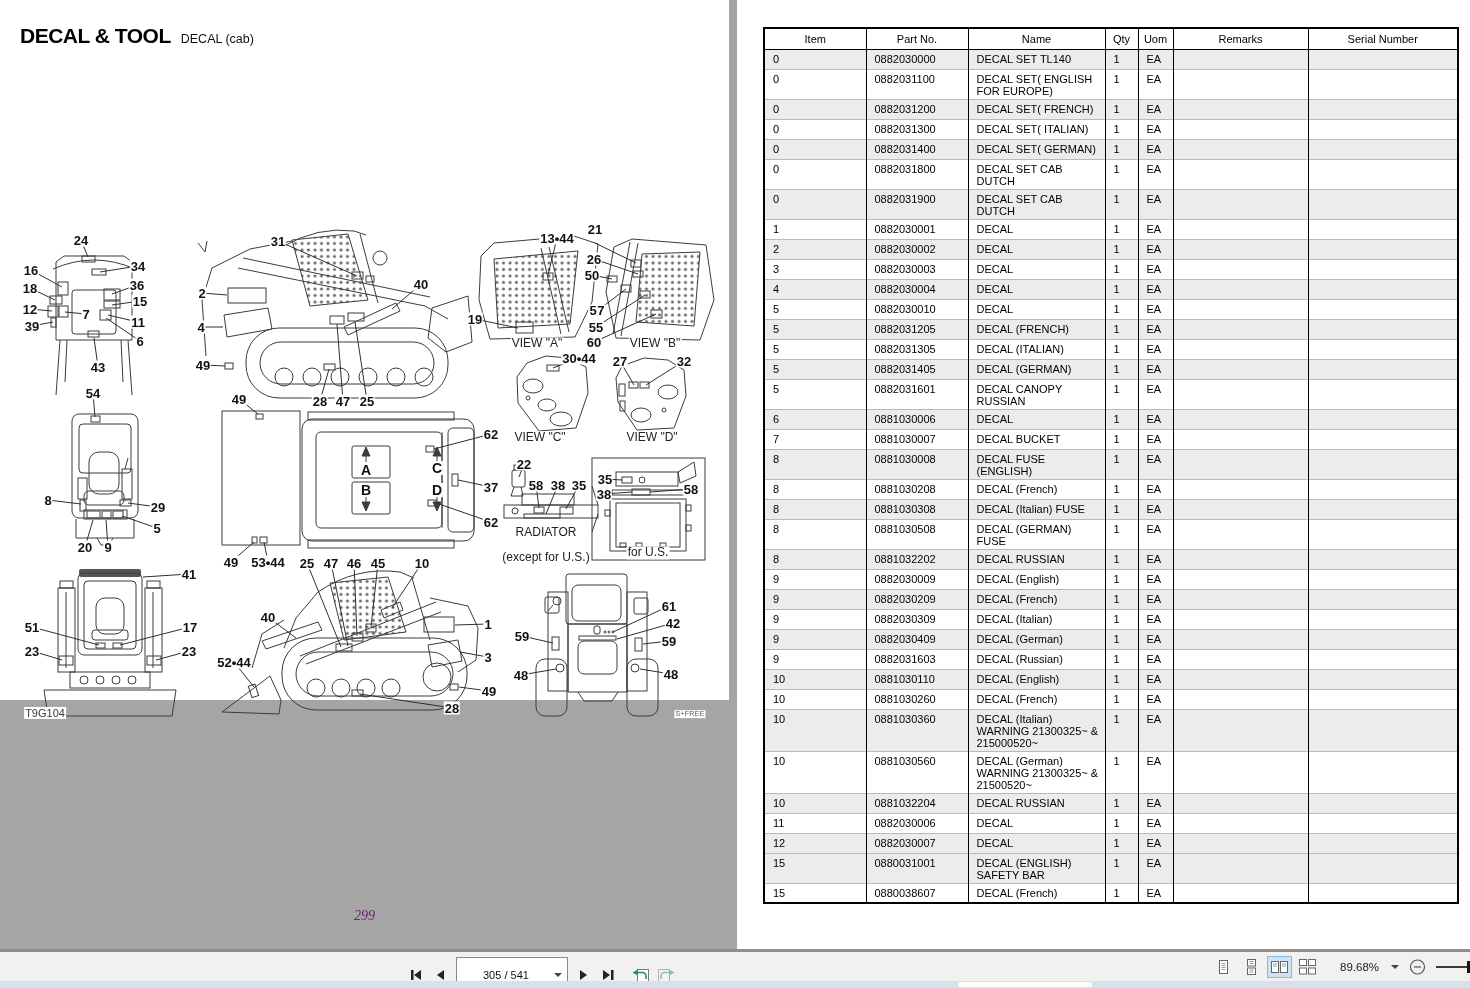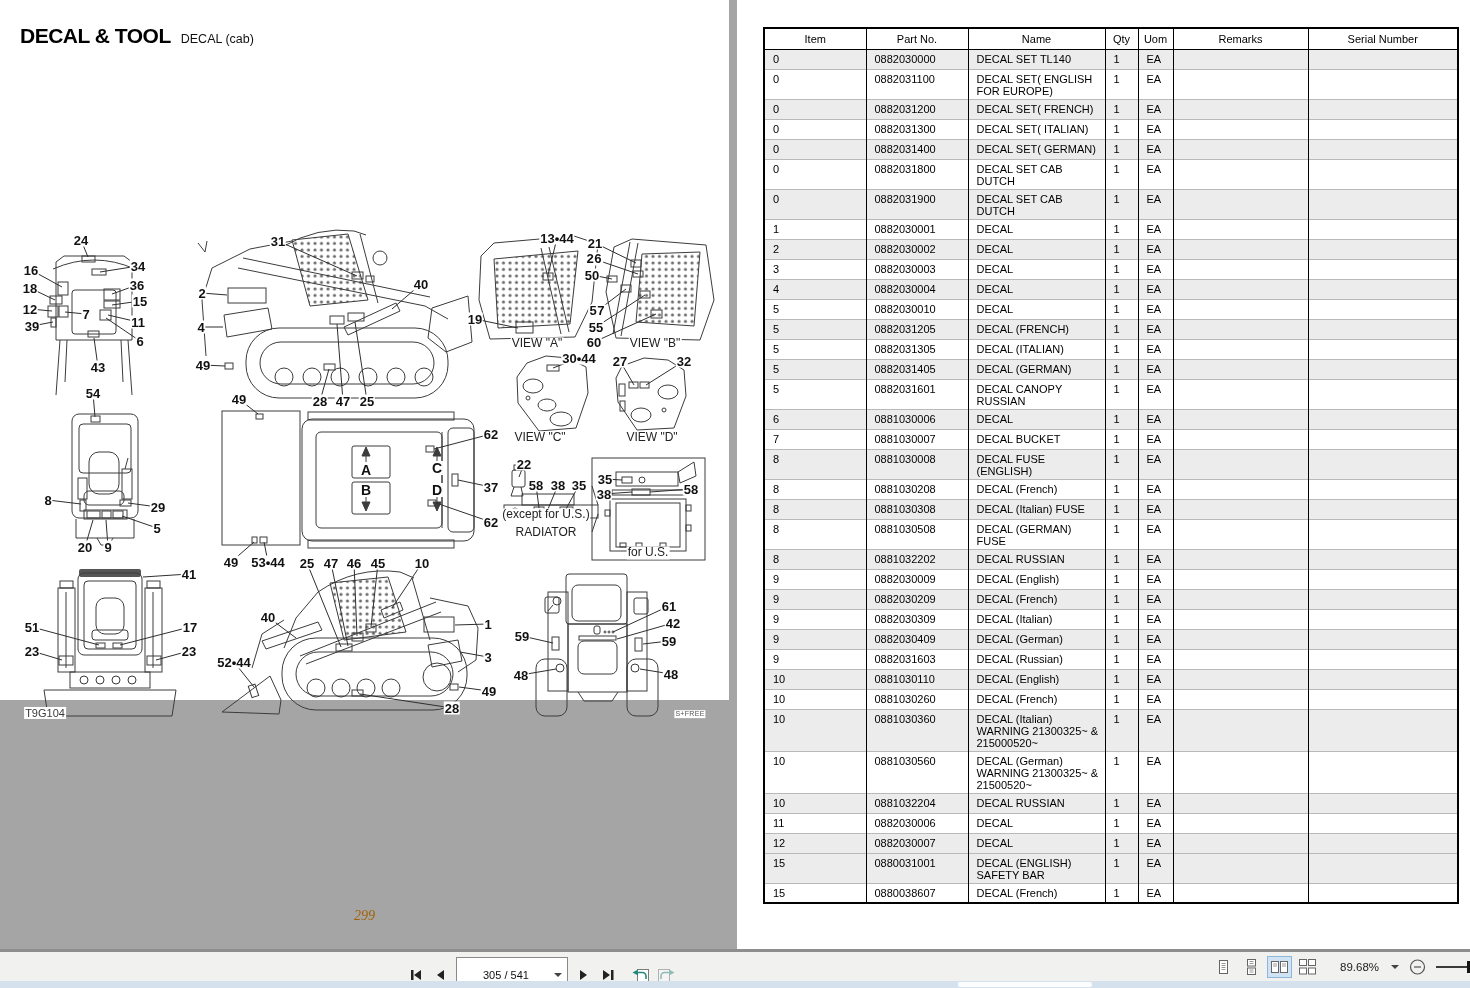--- a/index.html
+++ b/index.html
@@ -20,21 +20,21 @@
 
   .callout, .caption { position:absolute; transform:translate(-50%,-50%); white-space:nowrap;
     background:#fff; padding:0 1px; }
   .callout { font:bold 13px/1 "Liberation Sans",sans-serif; color:#111; }
   .callout.big { font-size:14px; }
   .caption { font:12px/1.1 "Liberation Sans",sans-serif; color:#222; }
   .caption.id-code { font-size:11px; color:#3a3a3a; }
   .caption.tiny { font-size:7px; color:#555; letter-spacing:0.3px; }
 
   .page-num { position:absolute; left:0; right:0; text-align:center;
-    font:italic 14px "Liberation Serif",serif; color:#a16207; }
+    font:italic 14px "Liberation Serif",serif; color:#701a75; }
   .page-left  .page-num { top:908px; }
   .page-right .page-num { top:909px; }
 
   
   .parts-table { position:absolute; left:26px; top:27px; width:694px;
     border-collapse:collapse; table-layout:fixed; border:2px solid #000;
     font:11px/12px "Liberation Sans",sans-serif; color:#000; }
   .parts-table col.c0{width:102px}.parts-table col.c1{width:102px}.parts-table col.c2{width:137px}
   .parts-table col.c3{width:33px}.parts-table col.c4{width:35px}.parts-table col.c5{width:135px}
   .parts-table col.c6{width:150px}
@@ -418,22 +418,22 @@
         <span class="callout" style="left: 278px; top: 241px;">31</span>
         <span class="callout" style="left: 202px; top: 293px;">2</span>
         <span class="callout" style="left: 421px; top: 284px;">40</span>
         <span class="callout" style="left: 201px; top: 327px;">4</span>
         <span class="callout" style="left: 203px; top: 365px;">49</span>
         <span class="callout" style="left: 320px; top: 401px;">28</span>
         <span class="callout" style="left: 343px; top: 401px;">47</span>
         <span class="callout" style="left: 367px; top: 401px;">25</span>
         <span class="callout" style="left: 557px; top: 238px;">13•44</span>
         <span class="callout" style="left: 475px; top: 319px;">19</span>
-        <span class="callout" style="left: 595px; top: 243px;">21</span>
-        <span class="callout" style="left: 594px; top: 259px; font-family: Liberation Mono, monospace;">26</span>
+        <span class="callout" style="left: 595px; top: 229px;">21</span>
+        <span class="callout" style="left: 594px; top: 259px;">26</span>
         <span class="callout" style="left: 592px; top: 275px;">50</span>
         <span class="callout" style="left: 597px; top: 311px; font-family: Liberation Mono, monospace;">57</span>
         <span class="callout" style="left: 596px; top: 327px;">55</span>
         <span class="callout" style="left: 594px; top: 342px;">60</span>
         <span class="callout" style="left: 579px; top: 358px;">30•44</span>
         <span class="callout" style="left: 620px; top: 361px;">27</span>
         <span class="callout" style="left: 684px; top: 361px;">32</span>
         <span class="callout" style="left: 239px; top: 399px;">49</span>
         <span class="callout" style="left: 491px; top: 434px;">62</span>
         <span class="callout big" style="left: 366px; top: 470px;">A</span>
@@ -477,21 +477,21 @@
         <span class="callout" style="left: 673px; top: 623px;">42</span>
         <span class="callout" style="left: 522px; top: 636px;">59</span>
         <span class="callout" style="left: 669px; top: 641px;">59</span>
         <span class="callout" style="left: 521px; top: 675px;">48</span>
         <span class="callout" style="left: 671px; top: 674px;">48</span>
         <span class="caption" style="left: 537px; top: 344px;">VIEW "A"</span>
         <span class="caption" style="left: 655px; top: 344px;">VIEW "B"</span>
         <span class="caption" style="left: 540px; top: 438px;">VIEW "C"</span>
         <span class="caption" style="left: 652px; top: 438px;">VIEW "D"</span>
         <span class="caption" style="left: 546px; top: 533px;">RADIATOR</span>
-        <span class="caption" style="left: 546px; top: 515px;">(except for U.S.)</span>
+        <span class="caption" style="left: 546px; top: 558px;">(except for U.S.)</span>
         <span class="caption" style="left: 648px; top: 553px;">for U.S.</span>
         <span class="caption id-code" style="left: 45px; top: 713px;">T9G104</span>
         <span class="caption tiny" style="left: 690px; top: 714px;">S+FREE</span>
       </div>
 
     <div class="page-num">299</div>
   </div>
 
   <div class="page page-right">
     <table class="parts-table">

